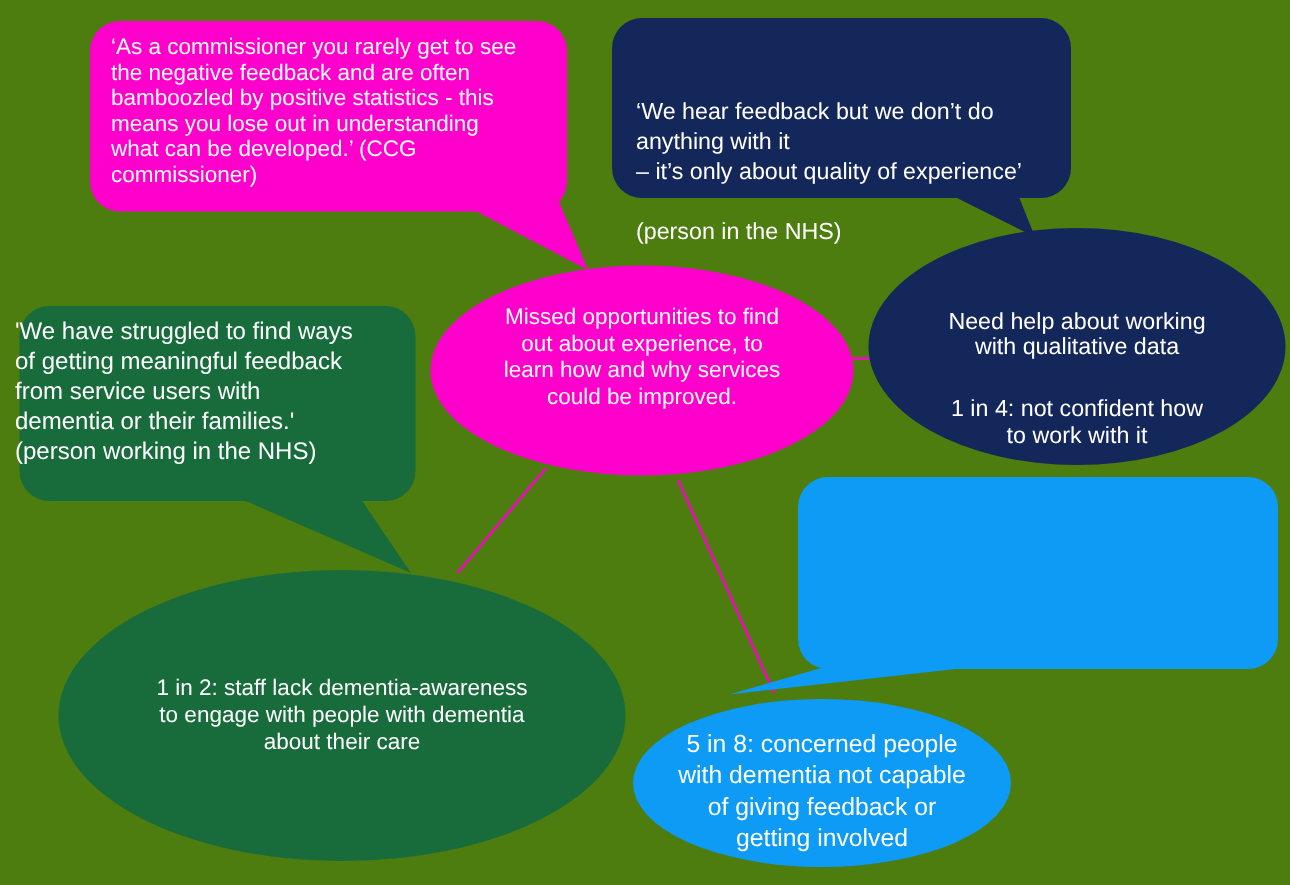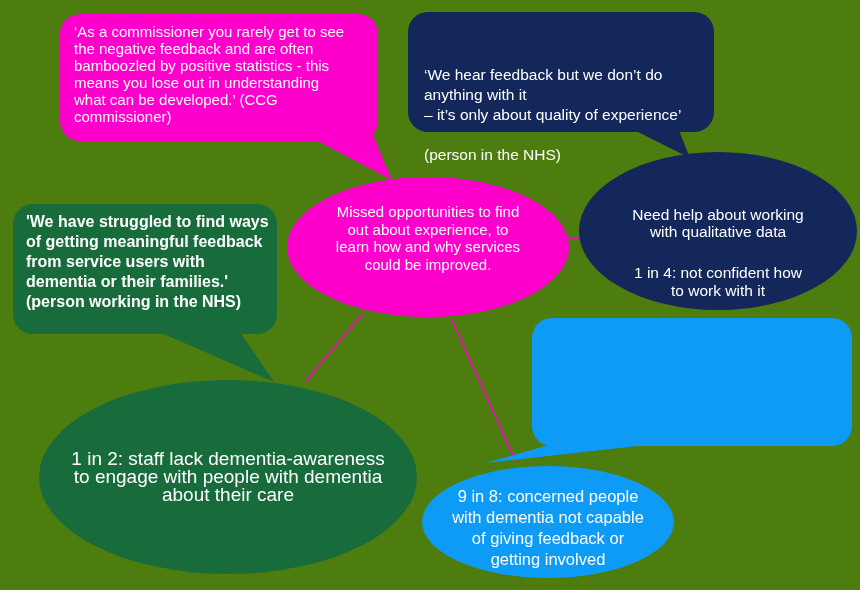--- a/index.html
+++ b/index.html
@@ -15,26 +15,26 @@
   .txt {
     position: absolute;
     color: #ffffff;
     white-space: pre-line;
     font-family: "Liberation Sans", sans-serif;
   }
   .t-left   { text-align: left; }
   .t-center { text-align: center; }
   .t1 { left: 74px;  top: 23px;  width: 302px; font-size: 15px;   line-height: 17px; }
   .t2 { left: 424px; top: 21px;  width: 282px; font-size: 15.5px; line-height: 20px; margin-top: 44px; }
-  .t3 { left: 26px;  top: 212px; width: 246px; font-size: 16px;   line-height: 20px; font-weight: bold; }
+  .t3 { left: 10px;  top: 212px; width: 246px; font-size: 16px;   line-height: 20px; }
   .t4 { left: 308px; top: 203px; width: 240px; font-size: 15px; line-height: 17.5px; }
   .t5 { left: 606px; top: 188px; width: 224px; font-size: 15.5px; line-height: 17.5px; }
   .t5 .stat { margin-top: 6px; }
   .t6 { left: 546px; top: 326px; width: 300px; font-size: 15.5px; line-height: 19px; }
-  .t7 { left: 55px;  top: 450px; width: 346px; font-size: 19px; line-height: 18px; }
+  .t7 { left: 55px;  top: 450px; width: 346px; font-size: 15px; line-height: 18px; }
   .t8 { left: 430px; top: 486px; width: 236px; font-size: 16.5px; line-height: 21px; }
 </style>
 </head>
 <body>
 
 <div class="canvas">
 
   <svg width="860" height="590" viewBox="0 0 860 590">
 
     <line x1="564" y1="239" x2="586" y2="239" stroke-width="1.6" stroke="#FF00CC"></line>
@@ -99,18 +99,18 @@
 with qualitative data</div>
     <div class="stat">1 in 4: not confident how
 to work with it</div>
   </div>
 
 
   <div class="txt t7 t-center">1 in 2: staff lack dementia-awareness
 to engage with people with dementia
 about their care</div>
 
-  <div class="txt t8 t-center">9 in 8: concerned people
+  <div class="txt t8 t-center">5 in 8: concerned people
 with dementia not capable
 of giving feedback or
 getting involved</div>
 
 </div>
 
 </body></html>

